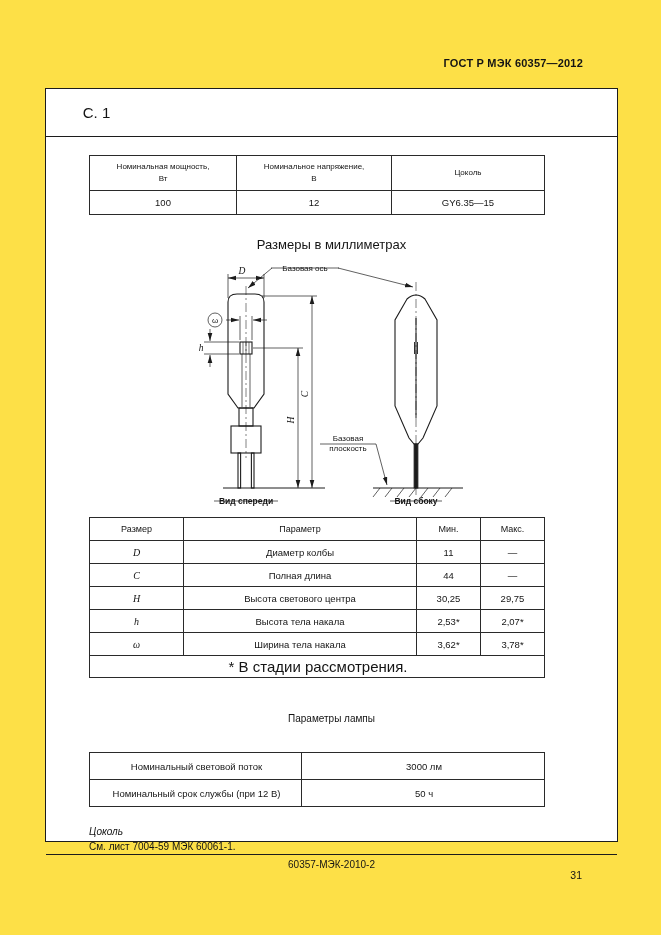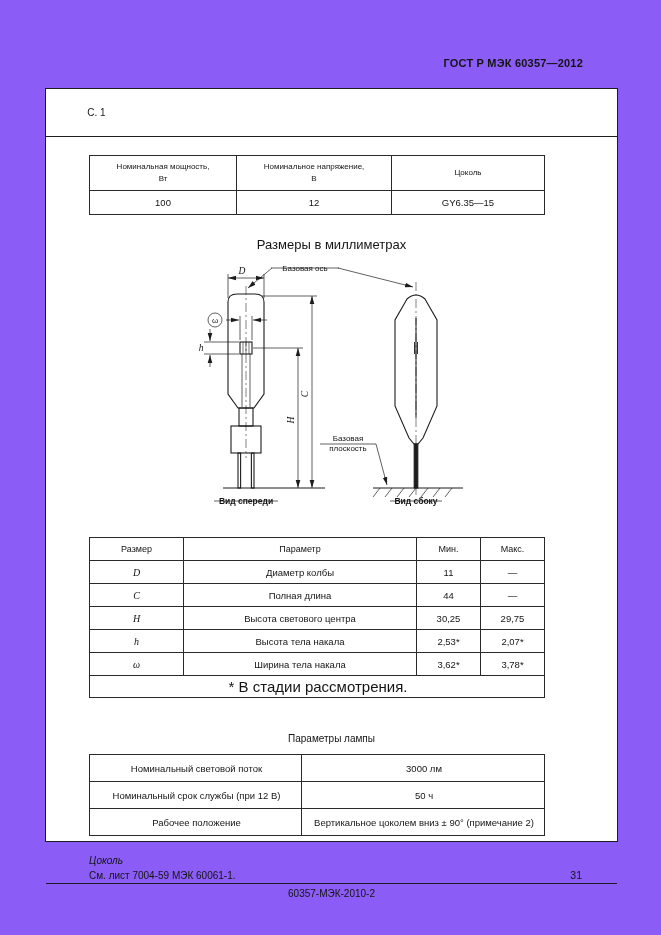--- a/index.html
+++ b/index.html
@@ -1,40 +1,40 @@
 <!DOCTYPE html>
 <html><head>
 <meta charset="utf-8">
 <style>
   html,body{margin:0;padding:0;}
   body{width:661px;height:935px;background:#f7f7f7;font-family:"Liberation Sans",sans-serif;color:#141414;}
-  .page{position:relative;width:661px;height:935px;background:#8b5cf6;overflow:hidden;}
+  .page{position:relative;width:661px;height:935px;background:#fde047;overflow:hidden;}
   .std-ref{position:absolute;top:57px;right:78px;font-size:11px;font-weight:bold;letter-spacing:0.2px;}
   .main-box{position:absolute;left:45px;top:88px;width:571px;height:752px;border:1.5px solid #1c1c1c;display:flex;flex-direction:column;background:#fff;}
   .box-header{height:47px;border-bottom:1.5px solid #1c1c1c;display:flex;flex:0 0 auto;}
   .title-cell{flex:1;display:flex;align-items:center;justify-content:center;font-weight:bold;font-size:12.5px;letter-spacing:0.4px;border-right:1.2px solid #1c1c1c;}
-  .sheet-cell{width:101px;display:flex;align-items:center;justify-content:center;font-size:10px;}
+  .sheet-cell{width:101px;display:flex;align-items:center;justify-content:center;font-size:15px;}
   .box-content{flex:1 1 auto;position:relative;}
   .box-footer{flex:0 0 auto;height:18px;border-top:1.2px solid #1c1c1c;display:flex;align-items:center;justify-content:center;font-weight:normal;font-size:10px;}
   table{border-collapse:collapse;table-layout:fixed;margin-left:43px;font-size:9.5px;color:#141414;}
   td,th{border:1px solid #2a2a2a;padding:2px 6px;font-weight:normal;text-align:center;}
   .ratings{margin-top:18px;width:455px;padding-left:16px;}
   .ratings th{height:30px;font-size:8px;line-height:1.5;text-align:center;vertical-align:middle;}
   .ratings th div{min-height:0;}
   .ratings td{height:19px;text-align:center;}
   .caption{text-align:center;font-size:13px;margin-top:22px;}
   .drawing-wrap{margin:6px 0 0 30px;width:470px;height:252px;}
-  .dims{margin-top:27px;width:455px;}
+  .dims{margin-top:7px;width:455px;}
   .dims th{height:18px;text-align:center;font-size:9px;}
   .dims td{height:18px;}
   .dims .c-size{text-align:center;font-family:"Liberation Serif",serif;font-style:italic;font-size:10px;}
   .dims .c-num{text-align:center;}
   .dims .footnote{font-size:15px;padding-left:8px;height:16px;}
   .params-caption{text-align:center;font-size:10px;margin-top:35px;}
-  .params{margin-top:10px;width:455px;}
+  .params{margin-top:28px;width:455px;}
   .params td{height:22px;padding-left:8px;}
   .cap-note{margin:17px 0 0 43px;font-size:10px;line-height:1.5;}
   .cap-title{font-style:italic;}
   .page-num{position:absolute;top:869px;right:79px;font-size:10.5px;}
   svg text{font-family:"Liberation Sans",sans-serif;fill:#141414;}
   .dim-letter{font-family:"Liberation Serif",serif;font-style:italic;font-size:9.5px;}
   .lbl{font-size:8px;}
   .view-lbl{font-size:8.5px;font-weight:bold;}
 </style>
 </head>
@@ -230,24 +230,20 @@
           </colgroup>
         <tbody>
             <tr>
           <td>Номинальный световой поток</td>
           <td>3000 лм</td>
         </tr>
         <tr>
           <td>Номинальный срок службы (при 12 В)</td>
           <td>50 ч</td>
         </tr>
-        <tr>
-          <td>Рабочее положение</td>
-          <td>Вертикальное цоколем вниз ± 90° (примечание 2)</td>
-        </tr>
       </tbody>
         </table>
 
       <div class="cap-note">
         <div class="cap-title">Цоколь</div>
         <div>См. лист 7004-59 МЭК 60061-1.</div>
       </div>
 
     </div>
 

